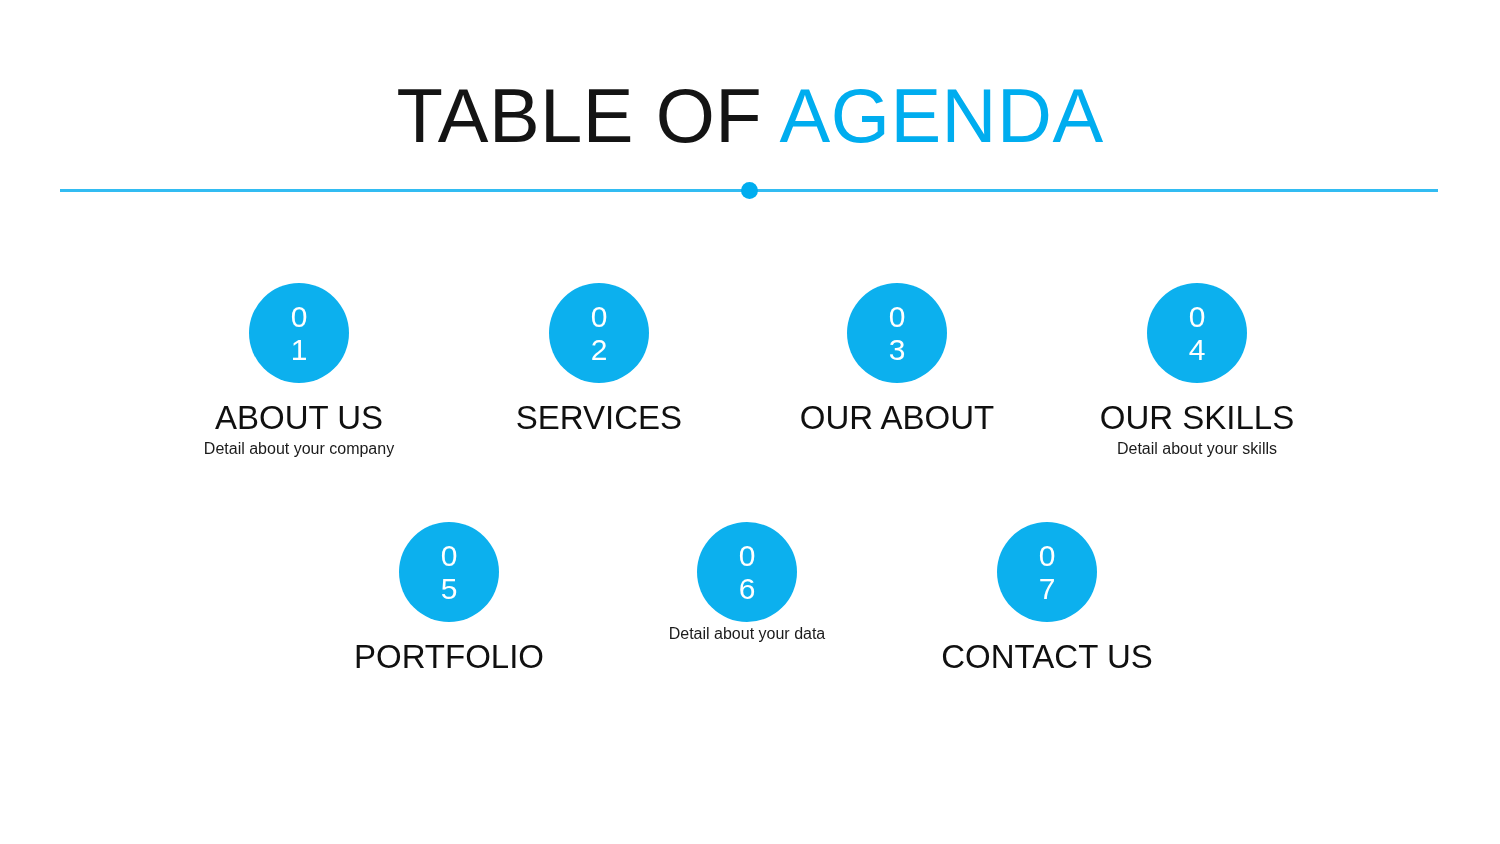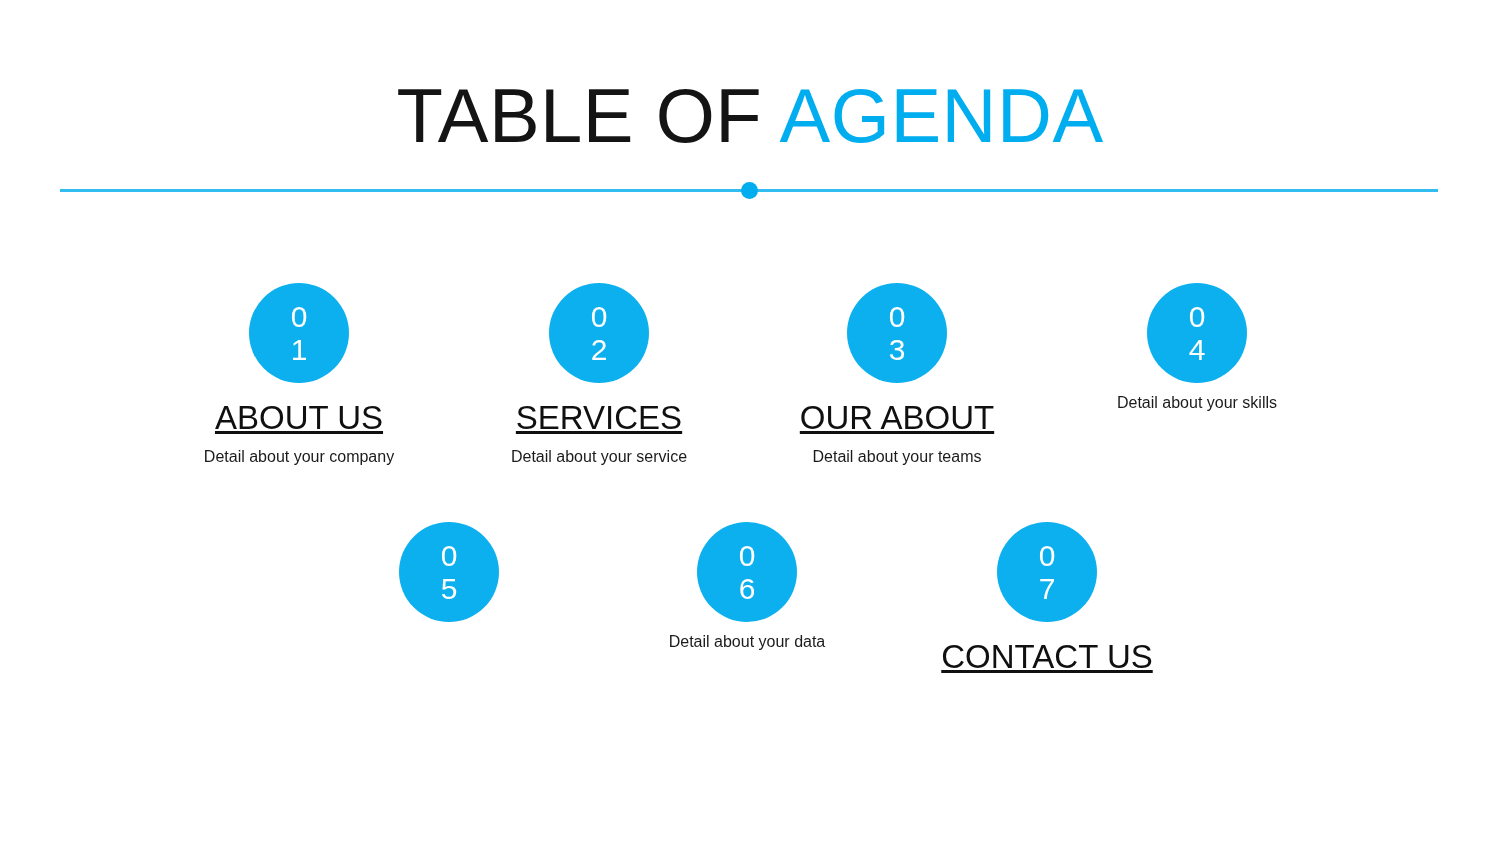--- a/index.html
+++ b/index.html
@@ -104,24 +104,23 @@
     font-weight: 400;
   }
 
   .item-title {
     margin-top: 16px;
     font-size: 33px;
     line-height: 38px;
     color: #101010;
     font-weight: 400;
     white-space: nowrap;
-    text-decoration: underline;
   }
   .item-desc {
-    margin-top: 10px;
+    margin-top: 2px;
     font-size: 16px;
     line-height: 20px;
     color: #1b1b1b;
     font-weight: 400;
     white-space: nowrap;
   }
 </style>
 </head>
 <body>
 
@@ -146,49 +145,49 @@
       <div class="item-title">ABOUT US</div>
       <div class="item-desc">Detail about your company</div>
     </div>
 
     <div class="item" style="left:599px;">
       <div class="badge">
         <span class="d">0</span>
         <span class="d">2</span>
       </div>
       <div class="item-title">SERVICES</div>
-      <div class="item-desc">Detail about your service</div>
     </div>
 
     <div class="item" style="left:897px;">
       <div class="badge">
         <span class="d">0</span>
         <span class="d">3</span>
       </div>
       <div class="item-title">OUR ABOUT</div>
-      <div class="item-desc">Detail about your teams</div>
     </div>
 
     <div class="item" style="left:1197px;">
       <div class="badge">
         <span class="d">0</span>
         <span class="d">4</span>
       </div>
+      <div class="item-title">OUR SKILLS</div>
       <div class="item-desc">Detail about your skills</div>
     </div>
 
   </div>
 
   <div class="row row-2">
 
     <div class="item" style="left:449px;">
       <div class="badge">
         <span class="d">0</span>
         <span class="d">5</span>
       </div>
+      <div class="item-title">PORTFOLIO</div>
     </div>
 
     <div class="item" style="left:747px;">
       <div class="badge">
         <span class="d">0</span>
         <span class="d">6</span>
       </div>
       <div class="item-desc">Detail about your data</div>
     </div>
 

